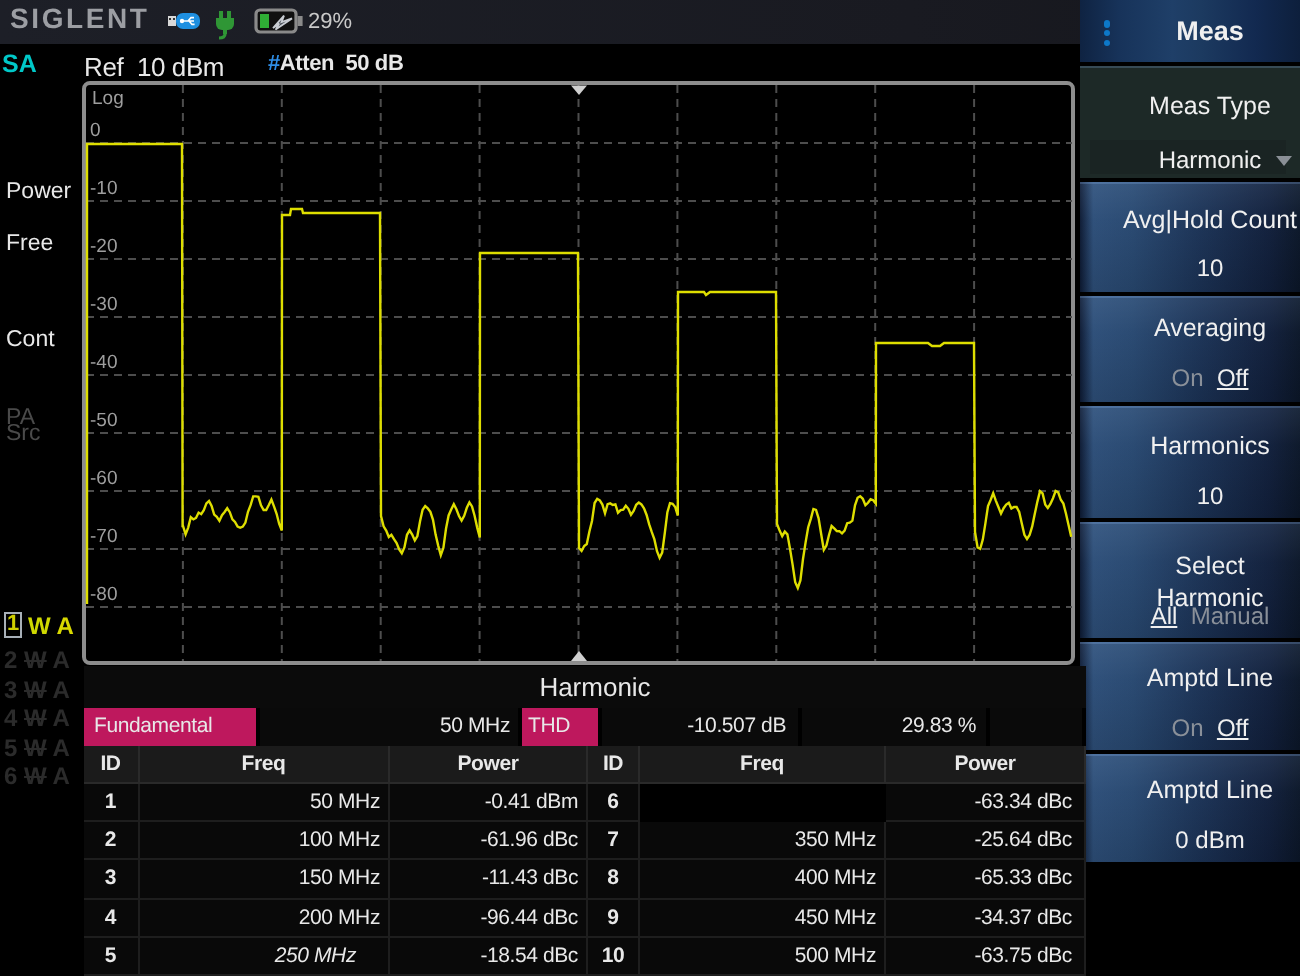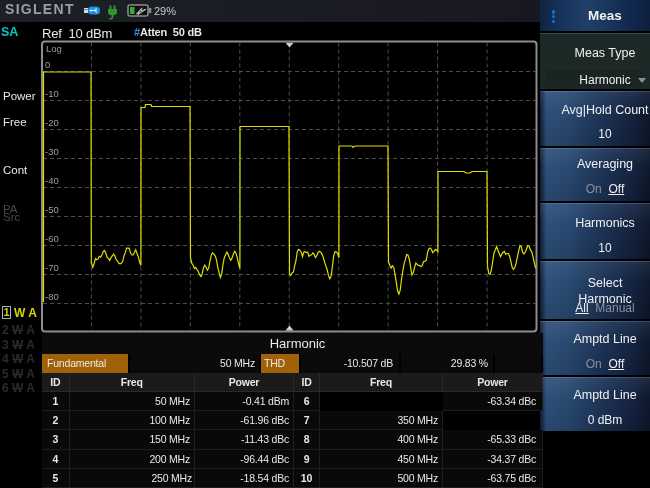--- a/index.html
+++ b/index.html
@@ -28,21 +28,21 @@
   
   #htitle{left:42px;top:333px;width:501px;height:21px;background:#0b0b0b;z-index:3;
           color:#e8e8e8;font-size:13px;text-align:center;line-height:21px;
           text-indent:10px;}
   
   #tbl{left:42px;top:354px;width:501px;height:134px;z-index:3;font-size:10.5px;color:#e8e8e8;letter-spacing:-0.2px;}
   .row{display:flex;width:501px;}
   .cell{box-sizing:border-box;overflow:hidden;white-space:nowrap;}
   .frow{height:19px;line-height:18px;}
   .frow .cell{background:#0a0a0a;border-right:2px solid #000;}
-  .frow .lab{background:#a16207;}
+  .frow .lab{background:#be185d;}
   .hrow{height:19px;line-height:19px;font-weight:bold;}
   .hrow .cell{background:#1b1b1b;border-right:1px solid #2a2a2a;
               border-bottom:1px solid #2a2a2a;text-align:center;}
   .drow{height:19.2px;line-height:19.2px;}
   .drow .cell{background:#090909;border-right:1px solid #1e1e1e;
               border-bottom:1px solid #1e1e1e;}
   .ct{text-align:center;font-weight:bold;}
   .rt{text-align:right;}
   
   #sidebar{left:540px;top:0;width:110px;height:431px;background:#000;}
@@ -187,40 +187,41 @@
       <div class="cell ct" style="width:26px;">6</div>
       <div class="cell rt" style="width:123px;padding-right:4px;margin-top:40px;">300 MHz</div>
       <div class="cell rt" style="width:100px;padding-right:6px;">-63.34 dBc</div>
     </div>
     <div class="row drow">
       <div class="cell ct" style="width:27.5px;">2</div>
       <div class="cell rt" style="width:125.5px;padding-right:4px;">100 MHz</div>
       <div class="cell rt" style="width:99px;padding-right:4px;">-61.96 dBc</div>
       <div class="cell ct" style="width:26px;">7</div>
       <div class="cell rt" style="width:123px;padding-right:4px;">350 MHz</div>
+      <div class="cell rt" style="width:100px;padding-right:6px;">-25.64 dBc</div>
     </div>
     <div class="row drow">
       <div class="cell ct" style="width:27.5px;">3</div>
       <div class="cell rt" style="width:125.5px;padding-right:4px;">150 MHz</div>
       <div class="cell rt" style="width:99px;padding-right:4px;">-11.43 dBc</div>
       <div class="cell ct" style="width:26px;">8</div>
       <div class="cell rt" style="width:123px;padding-right:4px;">400 MHz</div>
       <div class="cell rt" style="width:100px;padding-right:6px;">-65.33 dBc</div>
     </div>
     <div class="row drow">
       <div class="cell ct" style="width:27.5px;">4</div>
       <div class="cell rt" style="width:125.5px;padding-right:4px;">200 MHz</div>
       <div class="cell rt" style="width:99px;padding-right:4px;">-96.44 dBc</div>
       <div class="cell ct" style="width:26px;">9</div>
       <div class="cell rt" style="width:123px;padding-right:4px;">450 MHz</div>
       <div class="cell rt" style="width:100px;padding-right:6px;">-34.37 dBc</div>
     </div>
     <div class="row drow">
       <div class="cell ct" style="width:27.5px;">5</div>
-      <div class="cell rt" style="width:125.5px;padding-right:2px;">250 MHz</div>
+      <div class="cell rt" style="width:125.5px;padding-right:16px;font-style:italic;">250 MHz</div>
       <div class="cell rt" style="width:99px;padding-right:4px;">-18.54 dBc</div>
       <div class="cell ct" style="width:26px;">10</div>
       <div class="cell rt" style="width:123px;padding-right:4px;">500 MHz</div>
       <div class="cell rt" style="width:100px;padding-right:6px;">-63.75 dBc</div>
     </div>
   </div>
 
   <div class="abs" id="sidebar">
     <div id="sbhead"></div>
     <div class="dot" style="top:10px"></div>

